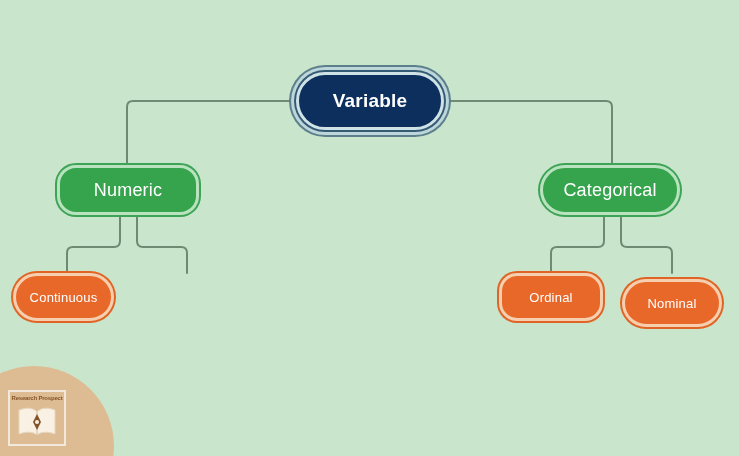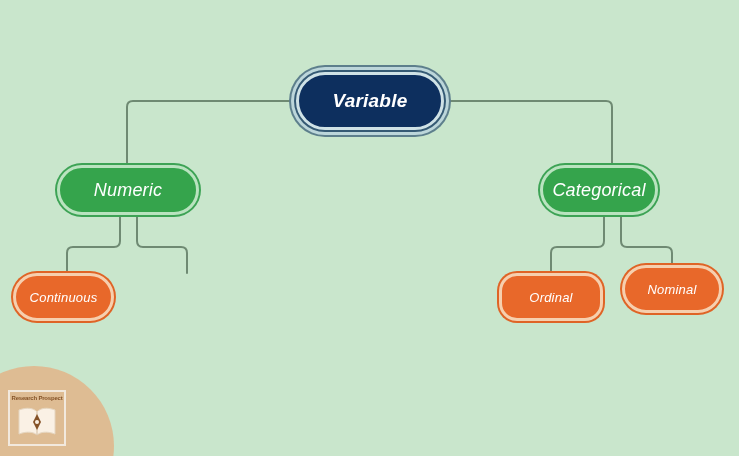--- a/index.html
+++ b/index.html
@@ -77,21 +77,20 @@
   
   .node {
     position: absolute;
     box-sizing: border-box;
     display: flex;
     align-items: center;
     justify-content: center;
     color: #ffffff;
     text-align: left;
     user-select: none;
-    font-style: italic;
   }
 
   .node-root {
     border-radius: 999px;
     background: #0d2f5e;
     border: 3px solid #cfe2e6;
     box-shadow:
       0 0 0 2px #355a74,
       0 0 0 5px #bcd6da,
       0 0 0 7px #5d7f8c;
@@ -141,34 +140,34 @@
     <path d="M120,215 L120,241 Q120,247 114,247 L73,247 Q67,247 67,253 L67,273"></path>
     <path d="M137,215 L137,241 Q137,247 143,247 L181,247 Q187,247 187,253 L187,273"></path>
     <path d="M604,215 L604,241 Q604,247 598,247 L557,247 Q551,247 551,253 L551,273"></path>
     <path d="M621,215 L621,241 Q621,247 627,247 L666,247 Q672,247 672,253 L672,273"></path>
   </svg>
 
   <div class="node node-root" style="left:296px; top:72px; width:148px; height:58px;">
     <span>Variable</span>
   </div>
 
-  <div class="node node-green" style="left:57px; top:165px; width:142px; height:50px;">
+  <div class="node node-green" style="left:57px; top:165px; width:142px; height:50px;border-radius:19px;">
     <span>Numeric</span>
   </div>
 
-  <div class="node node-green" style="left:540px; top:165px; width:118px; height:50px;">
+  <div class="node node-green" style="left:540px; top:165px; width:140px; height:50px;">
     <span>Categorical</span>
   </div>
 
   <div class="node node-orange" style="left:13px; top:273px; width:101px; height:48px;">
     <span>Continuous</span>
   </div>
 
 
   <div class="node node-orange" style="left:499px; top:273px; width:104px; height:48px;border-radius:18px;">
     <span>Ordinal</span>
   </div>
 
-  <div class="node node-orange" style="left:622px; top:265px; width:100px; height:48px;">
+  <div class="node node-orange" style="left:622px; top:279px; width:100px; height:48px;">
     <span>Nominal</span>
   </div>
 
 </div>
 
 </body></html>

